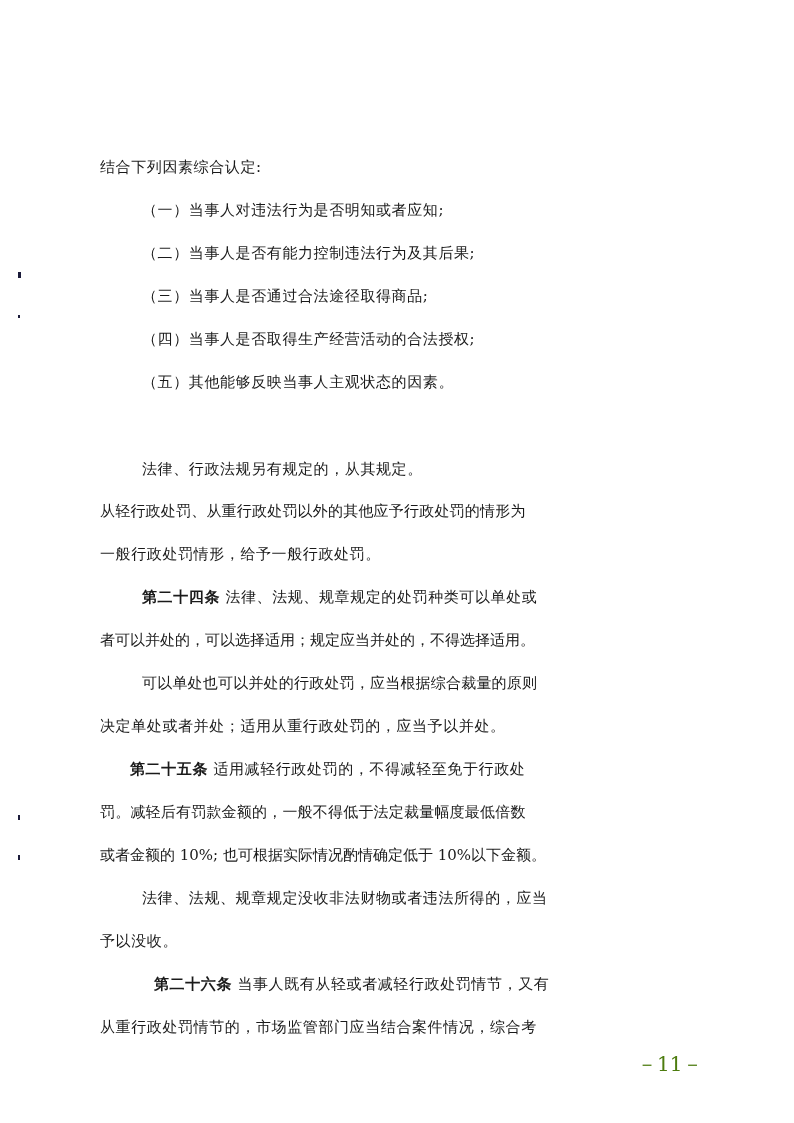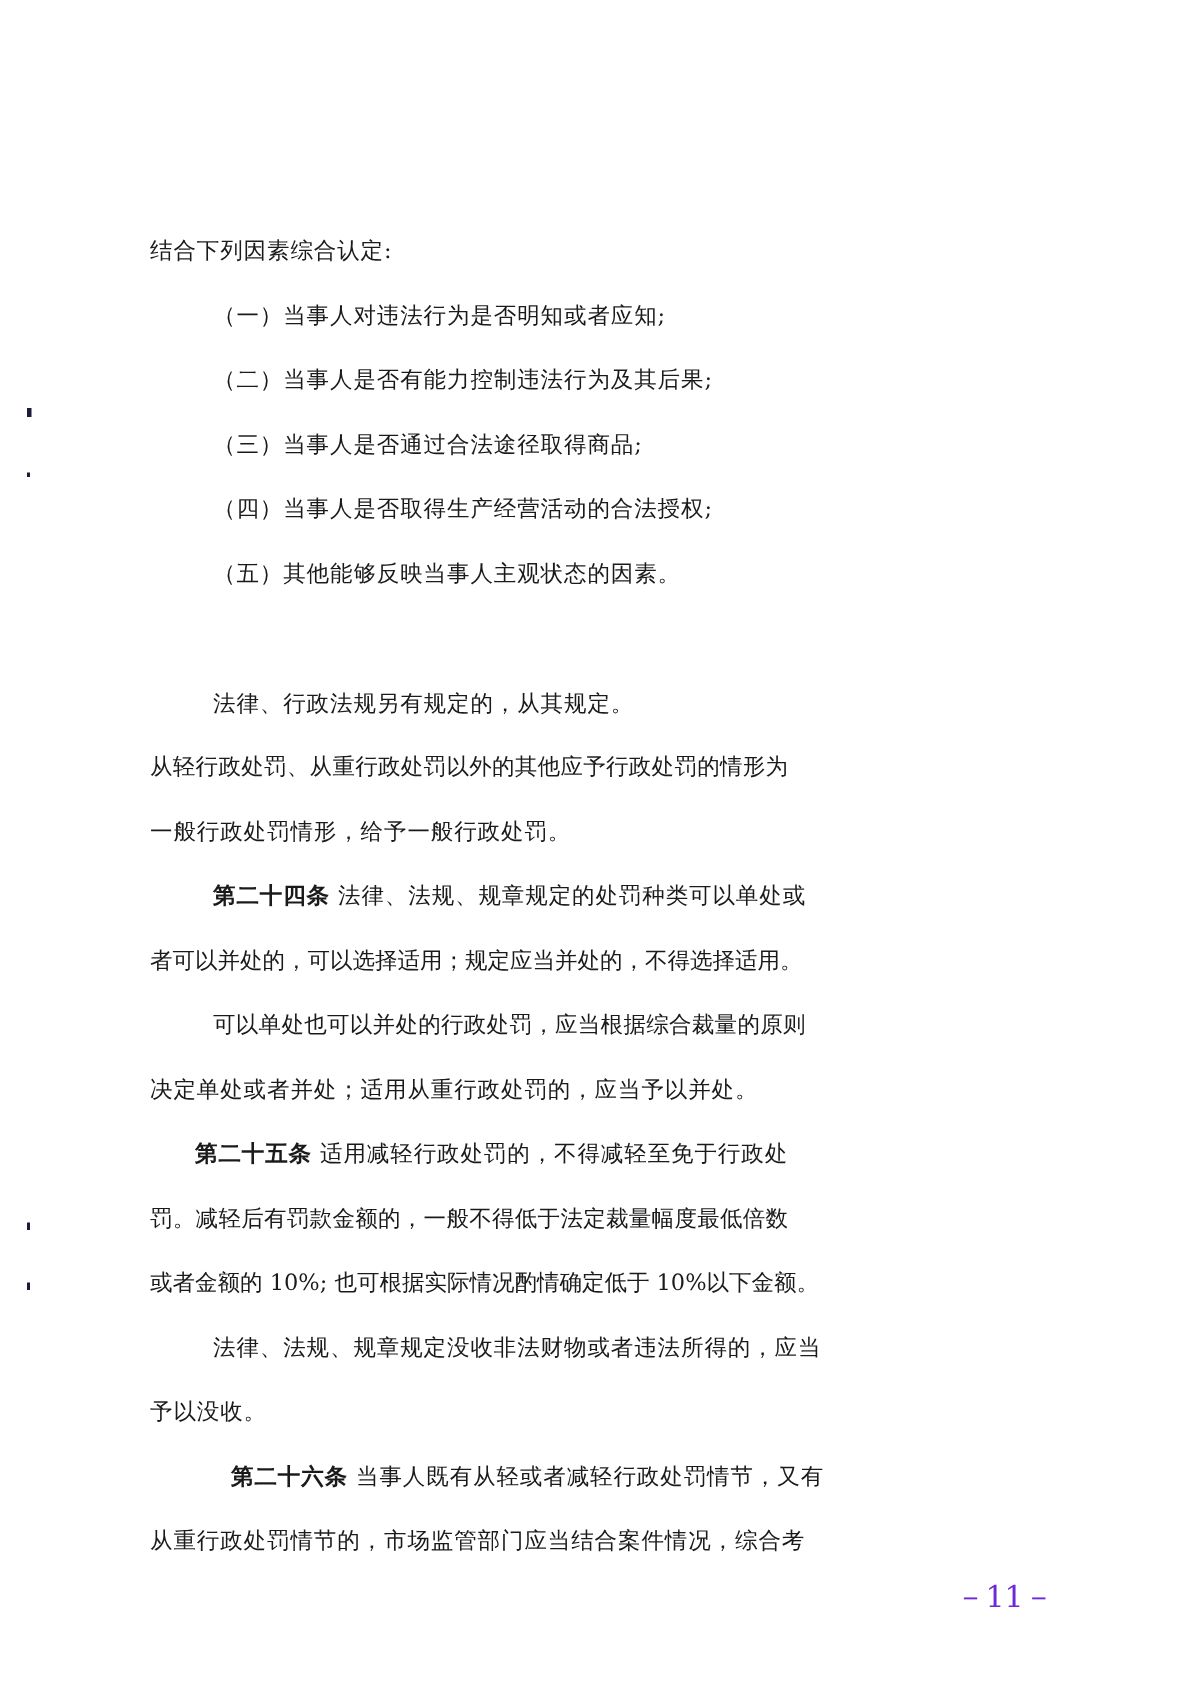--- a/index.html
+++ b/index.html
@@ -2,21 +2,21 @@
 <html><head>
   <meta charset="utf-8">
   <style>
     html, body { margin: 0; padding: 0; background: #ffffff; }
     body { width: 794px; height: 1123px; position: relative; overflow: hidden;
            font-family: "DejaVu Serif", serif; color: #1a1a1a; }
     .page { position: absolute; left: 0; top: 0; width: 794px; height: 1123px; background: #ffffff; }
     .line { position: absolute; font-size: 15px; line-height: 28px; white-space: nowrap; letter-spacing: 0.6px; }
     .bold { font-weight: bold; }
     .mark { position: absolute; background: #1b1b3a; }
-    .pagenum { position: absolute; left: 637px; top: 1052px; font-size: 20px; line-height: 24px; color: #6d28d9; }
+    .pagenum { position: absolute; left: 637px; top: 1052px; font-size: 20px; line-height: 24px; color: #4d7c0f; }
   </style>
 </head>
 <body>
 
 <div class="page">
 
   <div class="mark" style="left:18px; top:272px; width:3px; height:6px;"></div>
   <div class="mark" style="left:18px; top:315px; width:2px; height:3px;"></div>
   <div class="mark" style="left:18px; top:815px; width:2px; height:5px;"></div>
   <div class="mark" style="left:18px; top:855px; width:2px; height:5px;"></div>

